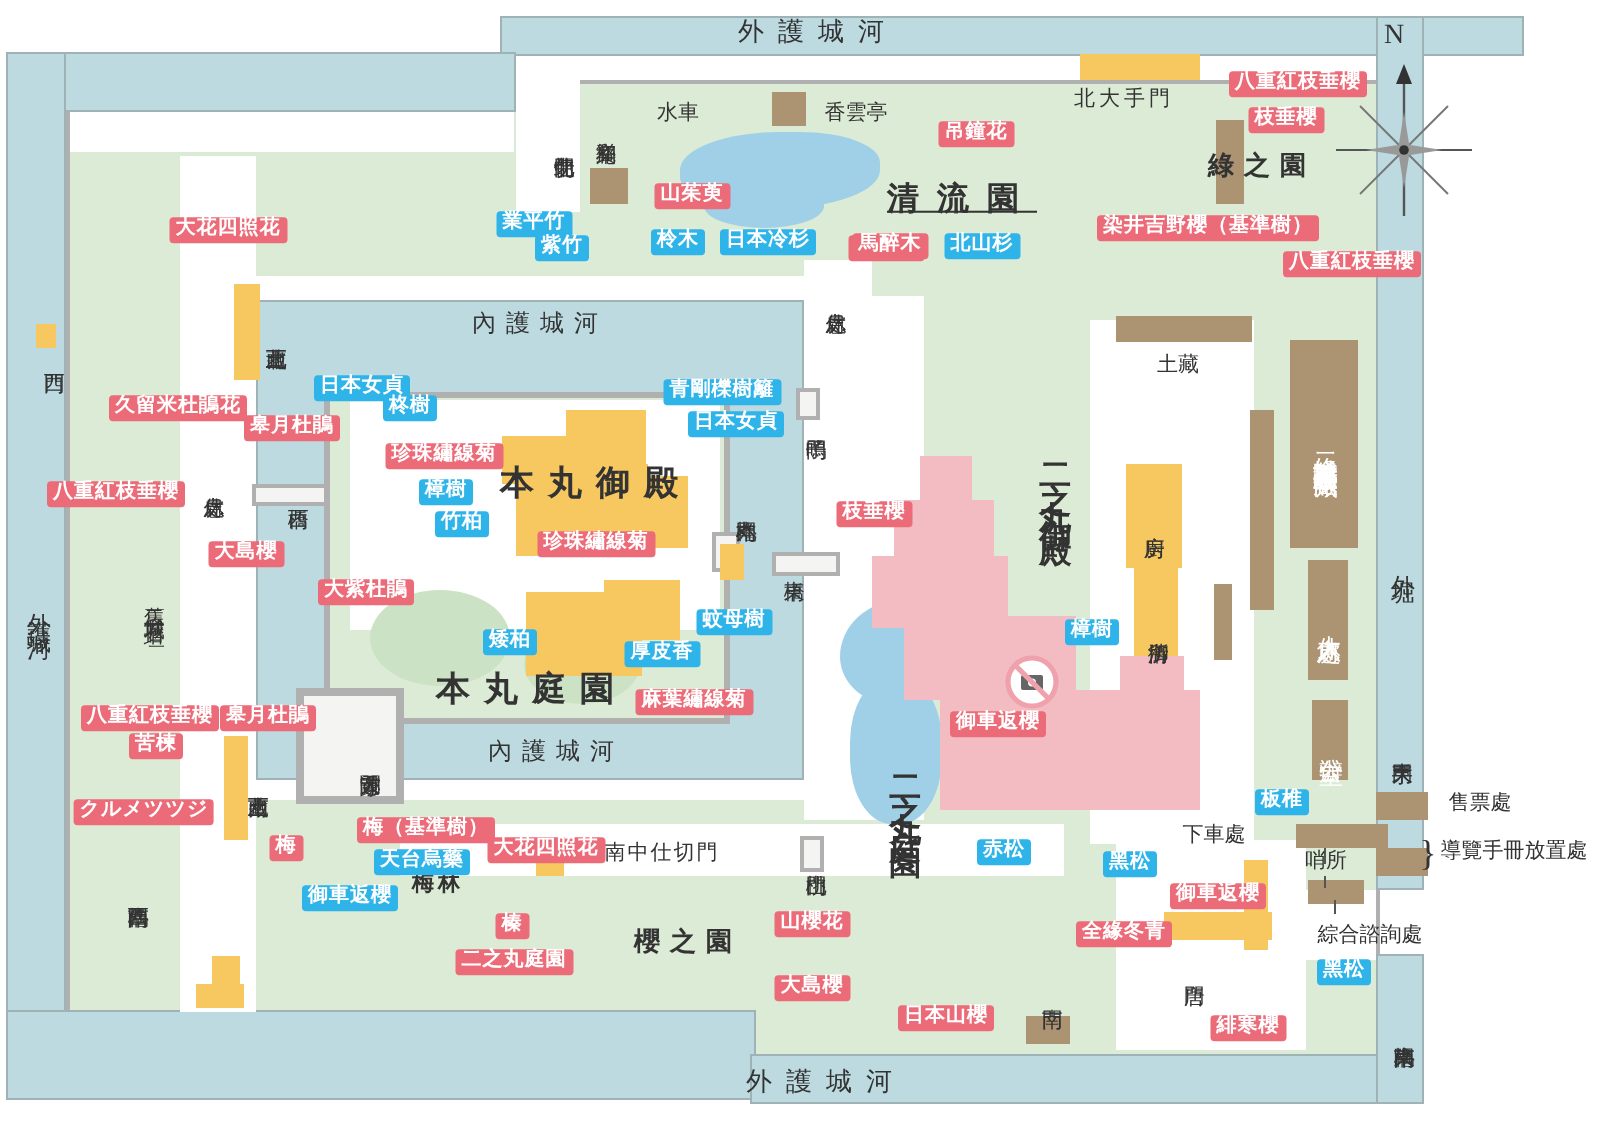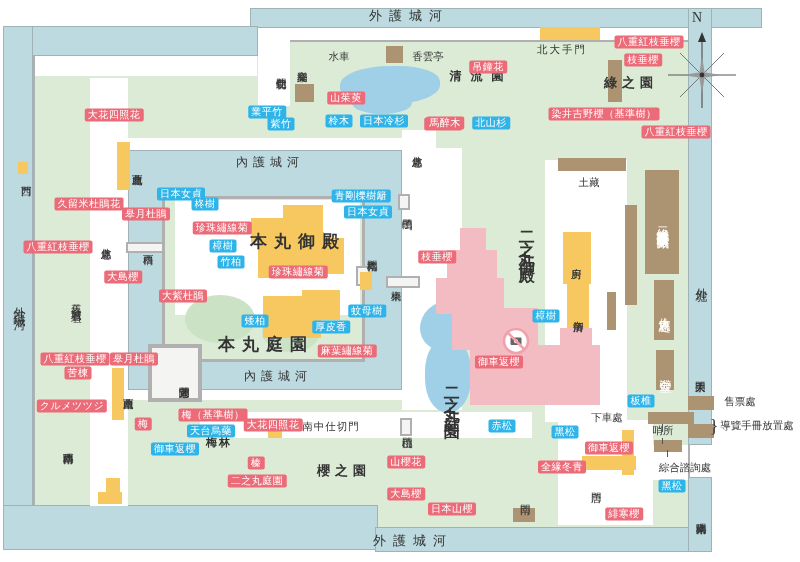--- a/index.html
+++ b/index.html
@@ -15,21 +15,21 @@
   .bb{background:var(--building-brown);}
   .bp{background:var(--building-pink);}
   .gw{background:#f4f4f2;border:2px solid var(--wall);}
   .tick{background:#555;}
   .lbl{position:absolute;transform:translate(-50%,-50%);white-space:nowrap;
        color:var(--ink);line-height:1.08;z-index:30;}
   .v{writing-mode:vertical-rl;}
   .t-area{font-weight:bold;}
   .t-water{font-weight:normal;}
   .t-plain{font-size:10.5px;}
-  .t-pink,.t-blue{font-family:"Liberation Sans",sans-serif;color:#fff;font-weight:normal;
+  .t-pink,.t-blue{font-family:"Liberation Sans",sans-serif;color:#fff;font-weight:bold;
        font-size:10px;padding:1px 3px;border-radius:2px;letter-spacing:0.5px;}
   .t-pink{background:var(--label-pink);}
   .t-blue{background:var(--label-blue);}
   .t-box{background:var(--building-brown);color:#fff;writing-mode:vertical-rl;
        font-family:"Liberation Serif",serif;display:flex;align-items:center;
        justify-content:center;letter-spacing:1px;}
   .t-sym{font-family:"Liberation Serif",serif;}
   svg{position:absolute;z-index:25;}
 </style>
 </head>
@@ -136,21 +136,21 @@
     <rect x="8.5" y="10.5" width="11" height="7.5" rx="1" fill="#666"></rect>
     <circle cx="14" cy="14.2" r="2" fill="#fff"></circle>
     <line x1="6" y1="6" x2="22" y2="22" stroke="#F0A2AC" stroke-width="2.6"></line>
   </svg>
 
   <div id="labels">
       <div class="lbl t-area" style="left: 298px; top: 242px; font-size: 17px; letter-spacing: 7px;">本丸御殿</div>
       <div class="lbl t-area" style="left: 266px; top: 345px; font-size: 17px; letter-spacing: 7px;">本丸庭園</div>
       <div class="lbl t-area v" style="left: 527px; top: 242px; font-size: 16px; letter-spacing: 9px;">二之丸御殿</div>
       <div class="lbl t-area v" style="left: 452px; top: 398px; font-size: 16px; letter-spacing: 9px;">二之丸庭園</div>
-      <div class="lbl t-area" style="left: 481px; top: 76px; font-size: 12px; letter-spacing: 9px;">清流園</div>
+      <div class="lbl t-area" style="left: 481px; top: 100px; font-size: 16px; letter-spacing: 9px; text-decoration: underline;">清流園</div>
       <div class="lbl t-area" style="left: 631px; top: 83px; font-size: 13px; letter-spacing: 5px;">綠之園</div>
       <div class="lbl t-area" style="left: 344px; top: 471px; font-size: 13px; letter-spacing: 5px;">櫻之園</div>
       <div class="lbl t-area" style="left: 219px; top: 443px; font-size: 11px; letter-spacing: 2px;">梅林</div>
       <div class="lbl t-water" style="left: 409px; top: 16px; font-size: 13px; letter-spacing: 7px;">外護城河</div>
       <div class="lbl t-water" style="left: 413px; top: 541px; font-size: 13px; letter-spacing: 7px;">外護城河</div>
       <div class="lbl t-water v" style="left: 19px; top: 305px; font-size: 12px; letter-spacing: 4px;">外護城河</div>
       <div class="lbl t-water" style="left: 270px; top: 162px; font-size: 12px; letter-spacing: 5px;">內護城河</div>
       <div class="lbl t-water" style="left: 278px; top: 376px; font-size: 12px; letter-spacing: 5px;">內護城河</div>
       <div class="lbl t-water v" style="left: 701px; top: 281px; font-size: 12px; letter-spacing: 3px;">外堀</div>
       <div class="lbl t-plain" style="left: 339px; top: 57px;">水車</div>
@@ -208,21 +208,21 @@
       <div class="lbl t-pink" style="left: 134px; top: 359px;">皋月杜鵑</div>
       <div class="lbl t-pink" style="left: 78px; top: 373px;">苦楝</div>
       <div class="lbl t-pink" style="left: 72px; top: 406px;">クルメツツジ</div>
       <div class="lbl t-pink" style="left: 143px; top: 424px;">梅</div>
       <div class="lbl t-pink" style="left: 213px; top: 415px;">梅（基準樹）</div>
       <div class="lbl t-pink" style="left: 273px; top: 425px;">大花四照花</div>
       <div class="lbl t-pink" style="left: 256px; top: 463px;">榛</div>
       <div class="lbl t-pink" style="left: 257px; top: 481px;">二之丸庭園</div>
       <div class="lbl t-pink" style="left: 406px; top: 462px;">山櫻花</div>
       <div class="lbl t-pink" style="left: 406px; top: 494px;">大島櫻</div>
-      <div class="lbl t-pink" style="left: 452px; top: 509px;">日本山櫻</div>
+      <div class="lbl t-pink" style="left: 473px; top: 509px;">日本山櫻</div>
       <div class="lbl t-pink" style="left: 437px; top: 257px;">枝垂櫻</div>
       <div class="lbl t-pink" style="left: 499px; top: 362px;">御車返櫻</div>
       <div class="lbl t-pink" style="left: 609px; top: 448px;">御車返櫻</div>
       <div class="lbl t-pink" style="left: 562px; top: 467px;">全緣冬青</div>
       <div class="lbl t-pink" style="left: 624px; top: 514px;">緋寒櫻</div>
       <div class="lbl t-blue" style="left: 267px; top: 112px;">業平竹</div>
       <div class="lbl t-blue" style="left: 281px; top: 124px;">紫竹</div>
       <div class="lbl t-blue" style="left: 339px; top: 121px;">柃木</div>
       <div class="lbl t-blue" style="left: 384px; top: 121px;">日本冷杉</div>
       <div class="lbl t-blue" style="left: 491px; top: 123px;">北山杉</div>

